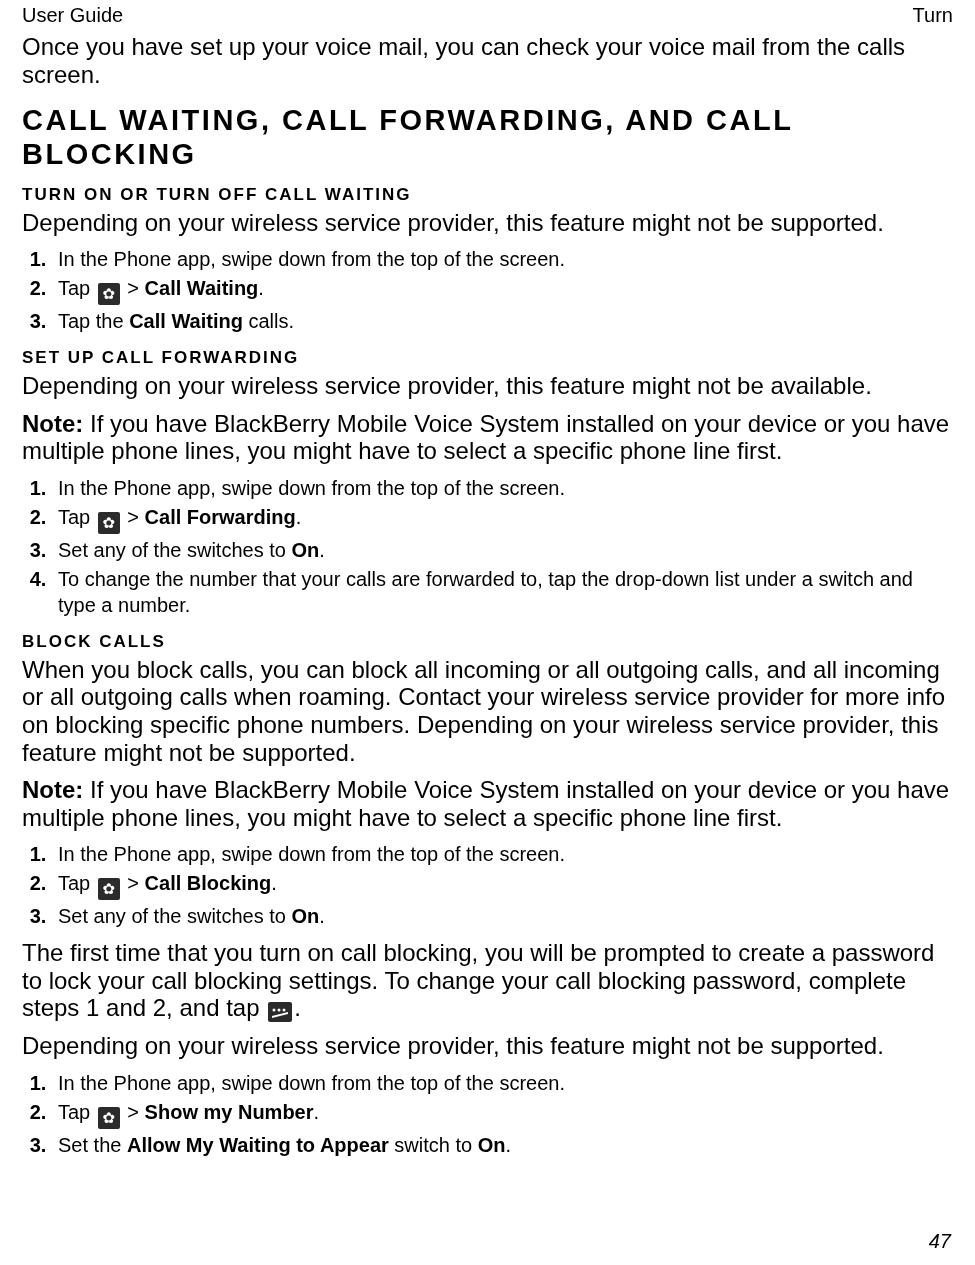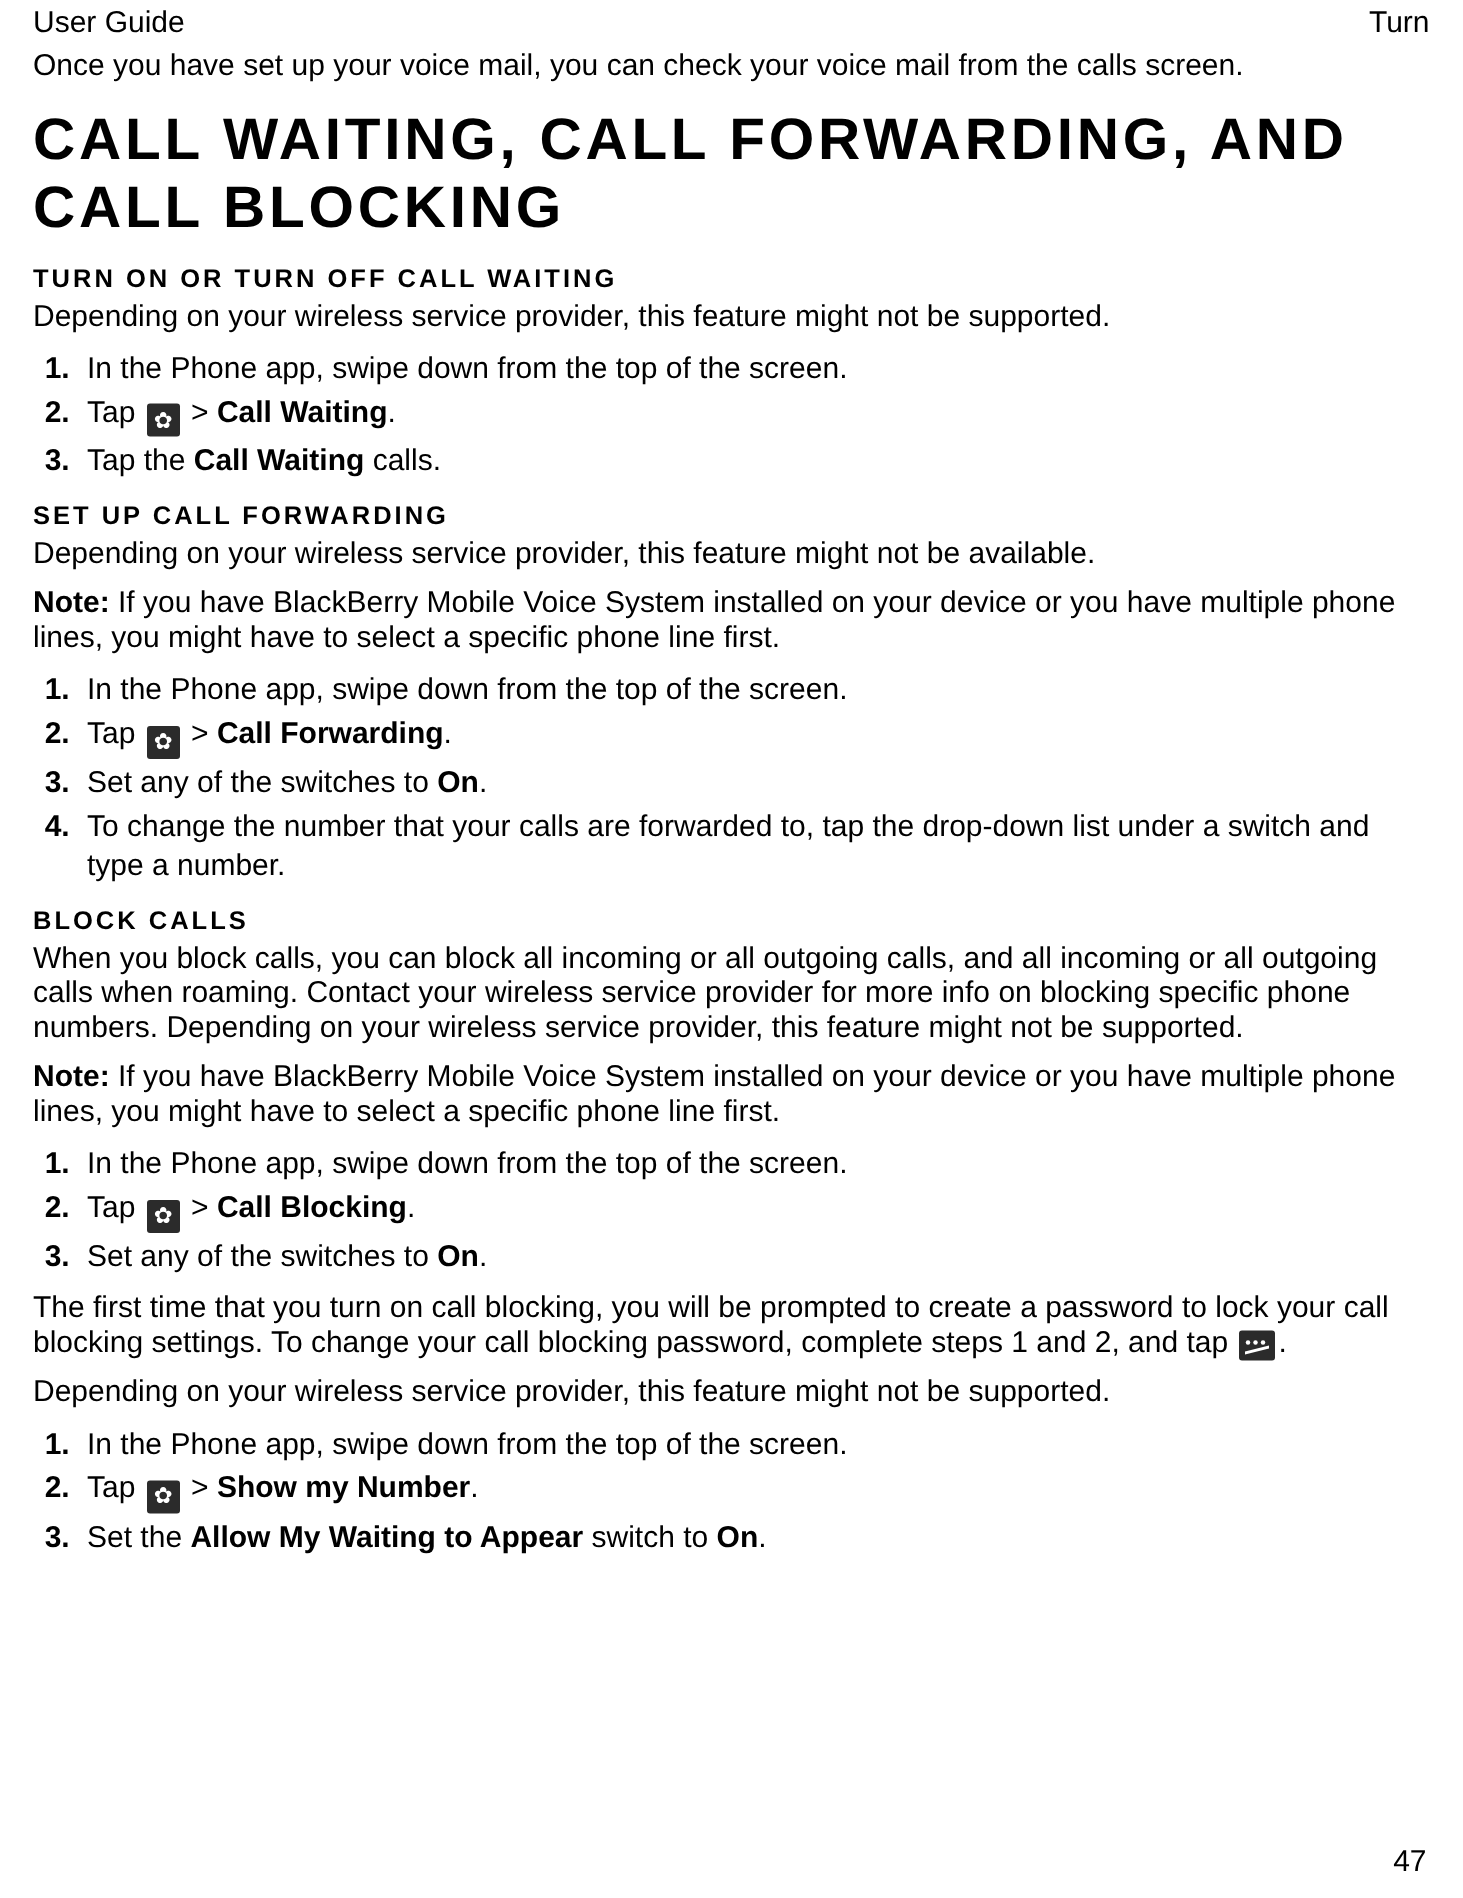--- a/index.html
+++ b/index.html
@@ -19,28 +19,28 @@
     position: relative;
   }
   .hdr-row {
     display: flex;
     justify-content: space-between;
     font-size: 20px;
     padding-top: 4px;
     margin-bottom: 6px;
   }
   .intro, p.body {
-    font-size: 20px;
+    font-size: 24px;
     line-height: 1.15;
     margin: 4px 0 10px 0;
   }
   h1.wide {
     font-family: Arial, Helvetica, sans-serif;
     font-weight: 700;
-    font-size: 39px;
+    font-size: 29px;
     letter-spacing: 2.5px;
     margin: 16px 0 6px 0;
     line-height: 1.15;
     font-stretch: expanded;
     transform: scaleX(1.0);
     text-transform: uppercase;
   }
   h2.wide {
     font-family: Arial, Helvetica, sans-serif;
     font-weight: 700;
@@ -92,20 +92,21 @@
     text-align: center;
   }
   .icon-password svg { display:block; }
   b { font-weight: 700; }
   .note-label { font-weight: 700; }
   .page-number {
     position: absolute;
     bottom: 12px;
     right: 24px;
     font-size: 20px;
+    font-style: italic;
   }
 </style>
 </head>
 <body>
 
 <div class="page">
 
   <div class="hdr-row">
     <span>User Guide</span>
     <span>Turn</span>

